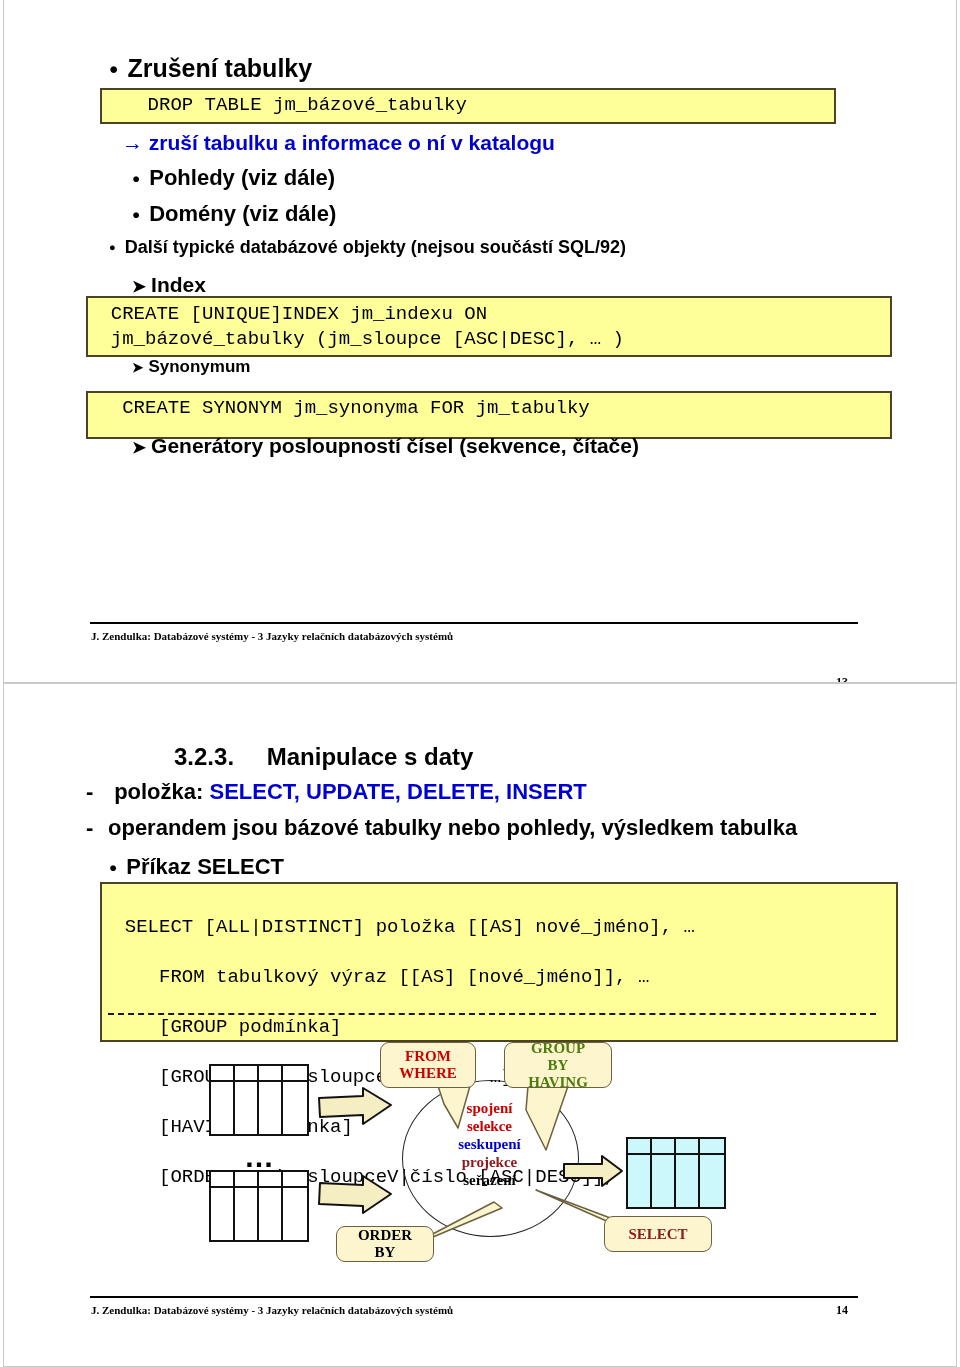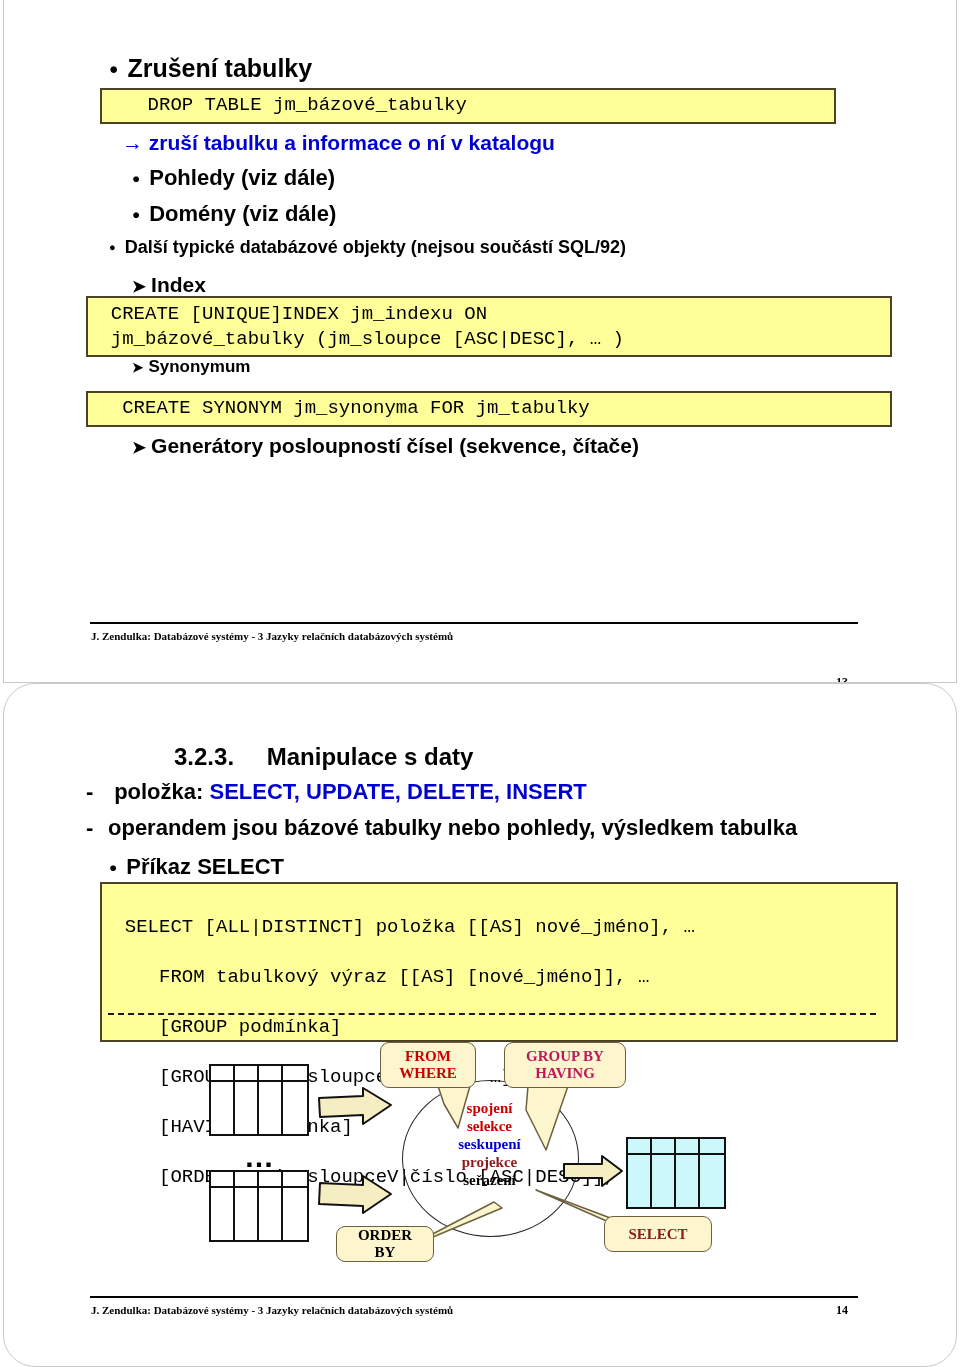--- a/index.html
+++ b/index.html
@@ -15,21 +15,21 @@
   .page {
     position: absolute;
     left: 3px;
     width: 954px;
     background: #ffffff;
     border: 1px solid #c9c9c9;
     box-sizing: border-box;
     overflow: hidden;
   }
   #page-13 { top: -1px; height: 684px; }
-  #page-14 { top: 683px; height: 684px; border-radius: 32px; }
+  #page-14 { top: 683px; height: 684px; }
 
   
   .b-line {
     position: absolute;
     font-weight: bold;
     color: #000000;
     white-space: nowrap;
     line-height: 1.1;
   }
   .bullet-dot::before {
@@ -172,21 +172,21 @@
 
   <div class="b-line bullet-dot" style="left:105px; top:238px; font-size:18px;">Další typické databázové objekty (nejsou součástí SQL/92)</div>
 
   <div class="b-line bullet-arrowhead" style="left:128px; top:273px; font-size:21px;">Index</div>
 
   <div class="codebox" style="left:82px; top:296px; width:806px; height:61px;">  CREATE [UNIQUE]INDEX jm_indexu ON
   jm_bázové_tabulky (jm_sloupce [ASC|DESC], … )</div>
 
   <div class="b-line bullet-arrowhead" style="left:128px; top:358px; font-size:17px;">Synonymum</div>
 
-  <div class="codebox" style="left:82px; top:391px; width:806px; height:36px; padding-top:3px;">   CREATE SYNONYM jm_synonyma FOR jm_tabulky</div>
+  <div class="codebox" style="left:82px; top:391px; width:806px; height:48px; padding-top:3px;">   CREATE SYNONYM jm_synonyma FOR jm_tabulky</div>
 
   <div class="b-line bullet-arrowhead" style="left:128px; top:434px; font-size:21px;">Generátory posloupností čísel (sekvence, čítače)</div>
 
   <div class="footer-rule" style="left:86px; top:622px; width:768px;"></div>
   <div class="footer-text" style="left:87px; top:630px;">J. Zendulka: Databázové systémy - 3 Jazyky relačních databázových systémů</div>
   <div class="footer-num" style="left:832px; top:629px;margin-top:46px;">13</div>
 </div>
 
 <div class="page" id="page-14">
 
@@ -283,21 +283,21 @@
     <svg class="leader" style="left:390px; top:152px;" width="120" height="58" viewBox="0 0 120 58">
       <path d="M8 56 L100 8 L108 14 Z" fill="#fdf5cd" stroke="#6b6140" stroke-width="1.5" stroke-linejoin="round"></path>
     </svg>
     <svg class="leader" style="left:530px; top:142px;" width="150" height="68" viewBox="0 0 150 68">
       <path d="M2 6 L140 58 L134 64 Z" fill="#fdf5cd" stroke="#6b6140" stroke-width="1.5" stroke-linejoin="round"></path>
     </svg>
 
     <div class="callout" style="left:376px; top:0px; width:96px; height:46px; color:#cc0000;">FROM
 WHERE</div>
 
-    <div class="callout" style="left:500px; top:0px; width:122px; height:46px; color:#be185d;">GROUP BY
+    <div class="callout" style="left:500px; top:0px; width:108px; height:46px; color:#4d7c0f;">GROUP BY
 HAVING</div>
 
     <div class="callout" style="left:332px; top:184px; width:98px; height:36px; color:#000000;">ORDER BY</div>
 
     <div class="callout" style="left:600px; top:174px; width:108px; height:36px; color:#8b1a1a;text-align:right;">SELECT</div>
   </div>
 
   <div class="footer-rule" style="left:86px; top:612px; width:768px;"></div>
   <div class="footer-text" style="left:87px; top:620px;">J. Zendulka: Databázové systémy - 3 Jazyky relačních databázových systémů</div>
   <div class="footer-num" style="left:832px; top:619px;">14</div>

